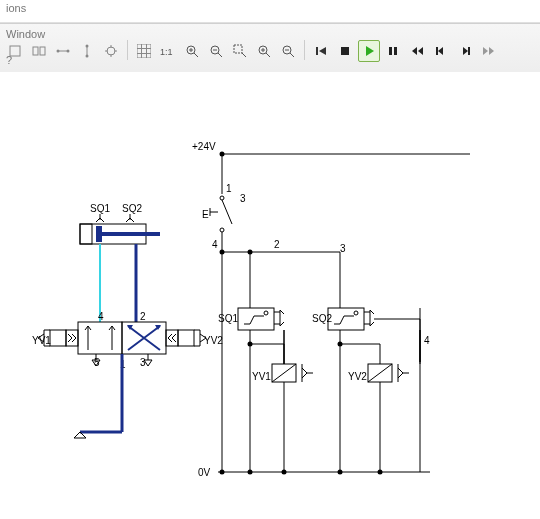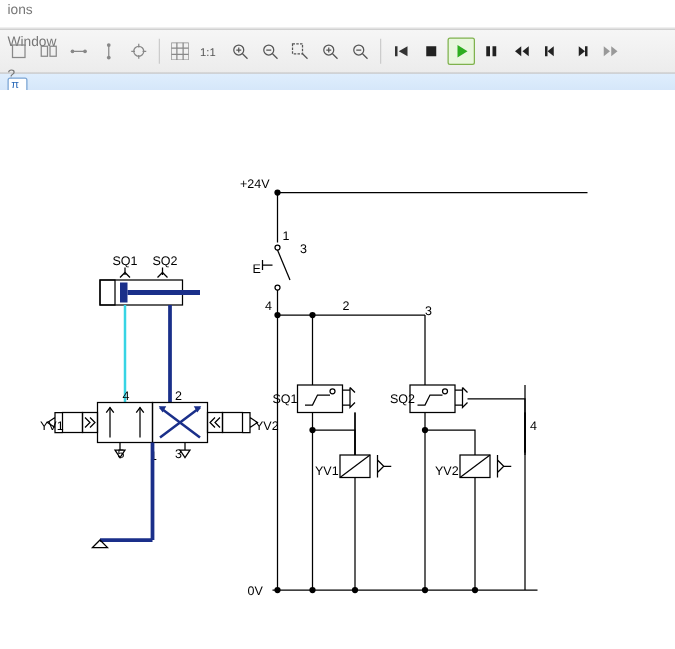--- a/index.html
+++ b/index.html
@@ -2,22 +2,22 @@
 <html><head>
 <meta charset="utf-8">
 <style>
   html,body{margin:0;padding:0;width:540px;height:519px;overflow:hidden;
     font-family:"Segoe UI",Tahoma,sans-serif;font-size:11px;color:#666;
     background:#fff;}
   .menubar{height:18px;padding:2px 6px;border-bottom:1px solid #e0e0e0;
     display:flex;gap:14px;color:#777;flex-direction:column;}
   .menubar span{cursor:default;}
   .toolbar{height:26px;border-top:1px solid #d0d0d0;border-bottom:1px solid #b8b8b8;
-    background:linear-gradient(#f6f6f6,#ececec);display:flex;align-items:center;
-    padding:4px 4px;gap:2px;}
+    background:linear-gradient(#f6f6f6,#ececec);display:flex;
+    padding:16px 4px;gap:2px;}
   .tbtn{width:20px;height:20px;display:flex;align-items:center;justify-content:center;
     border:1px solid transparent;border-radius:2px;color:#555;}
   .sep{width:1px;height:20px;background:#ccc;margin:0 3px;}
   .docbar{height:22px;background:linear-gradient(#dfeefd,#cfe2f7);
     border-bottom:1px solid #a9c5e2;display:flex;align-items:center;padding:0 6px;
     color:#6b7b8a;gap:6px;}
   .docicon{width:14px;height:14px;background:#fff;border:1px solid #7aa4d4;
     border-radius:2px;position:relative;}
   .docicon::after{content:"π";position:absolute;top:-1px;left:2px;font-size:9px;color:#2a6ab8;}
   .canvas{position:absolute;inset:0;top:72px;background:#fff;}

